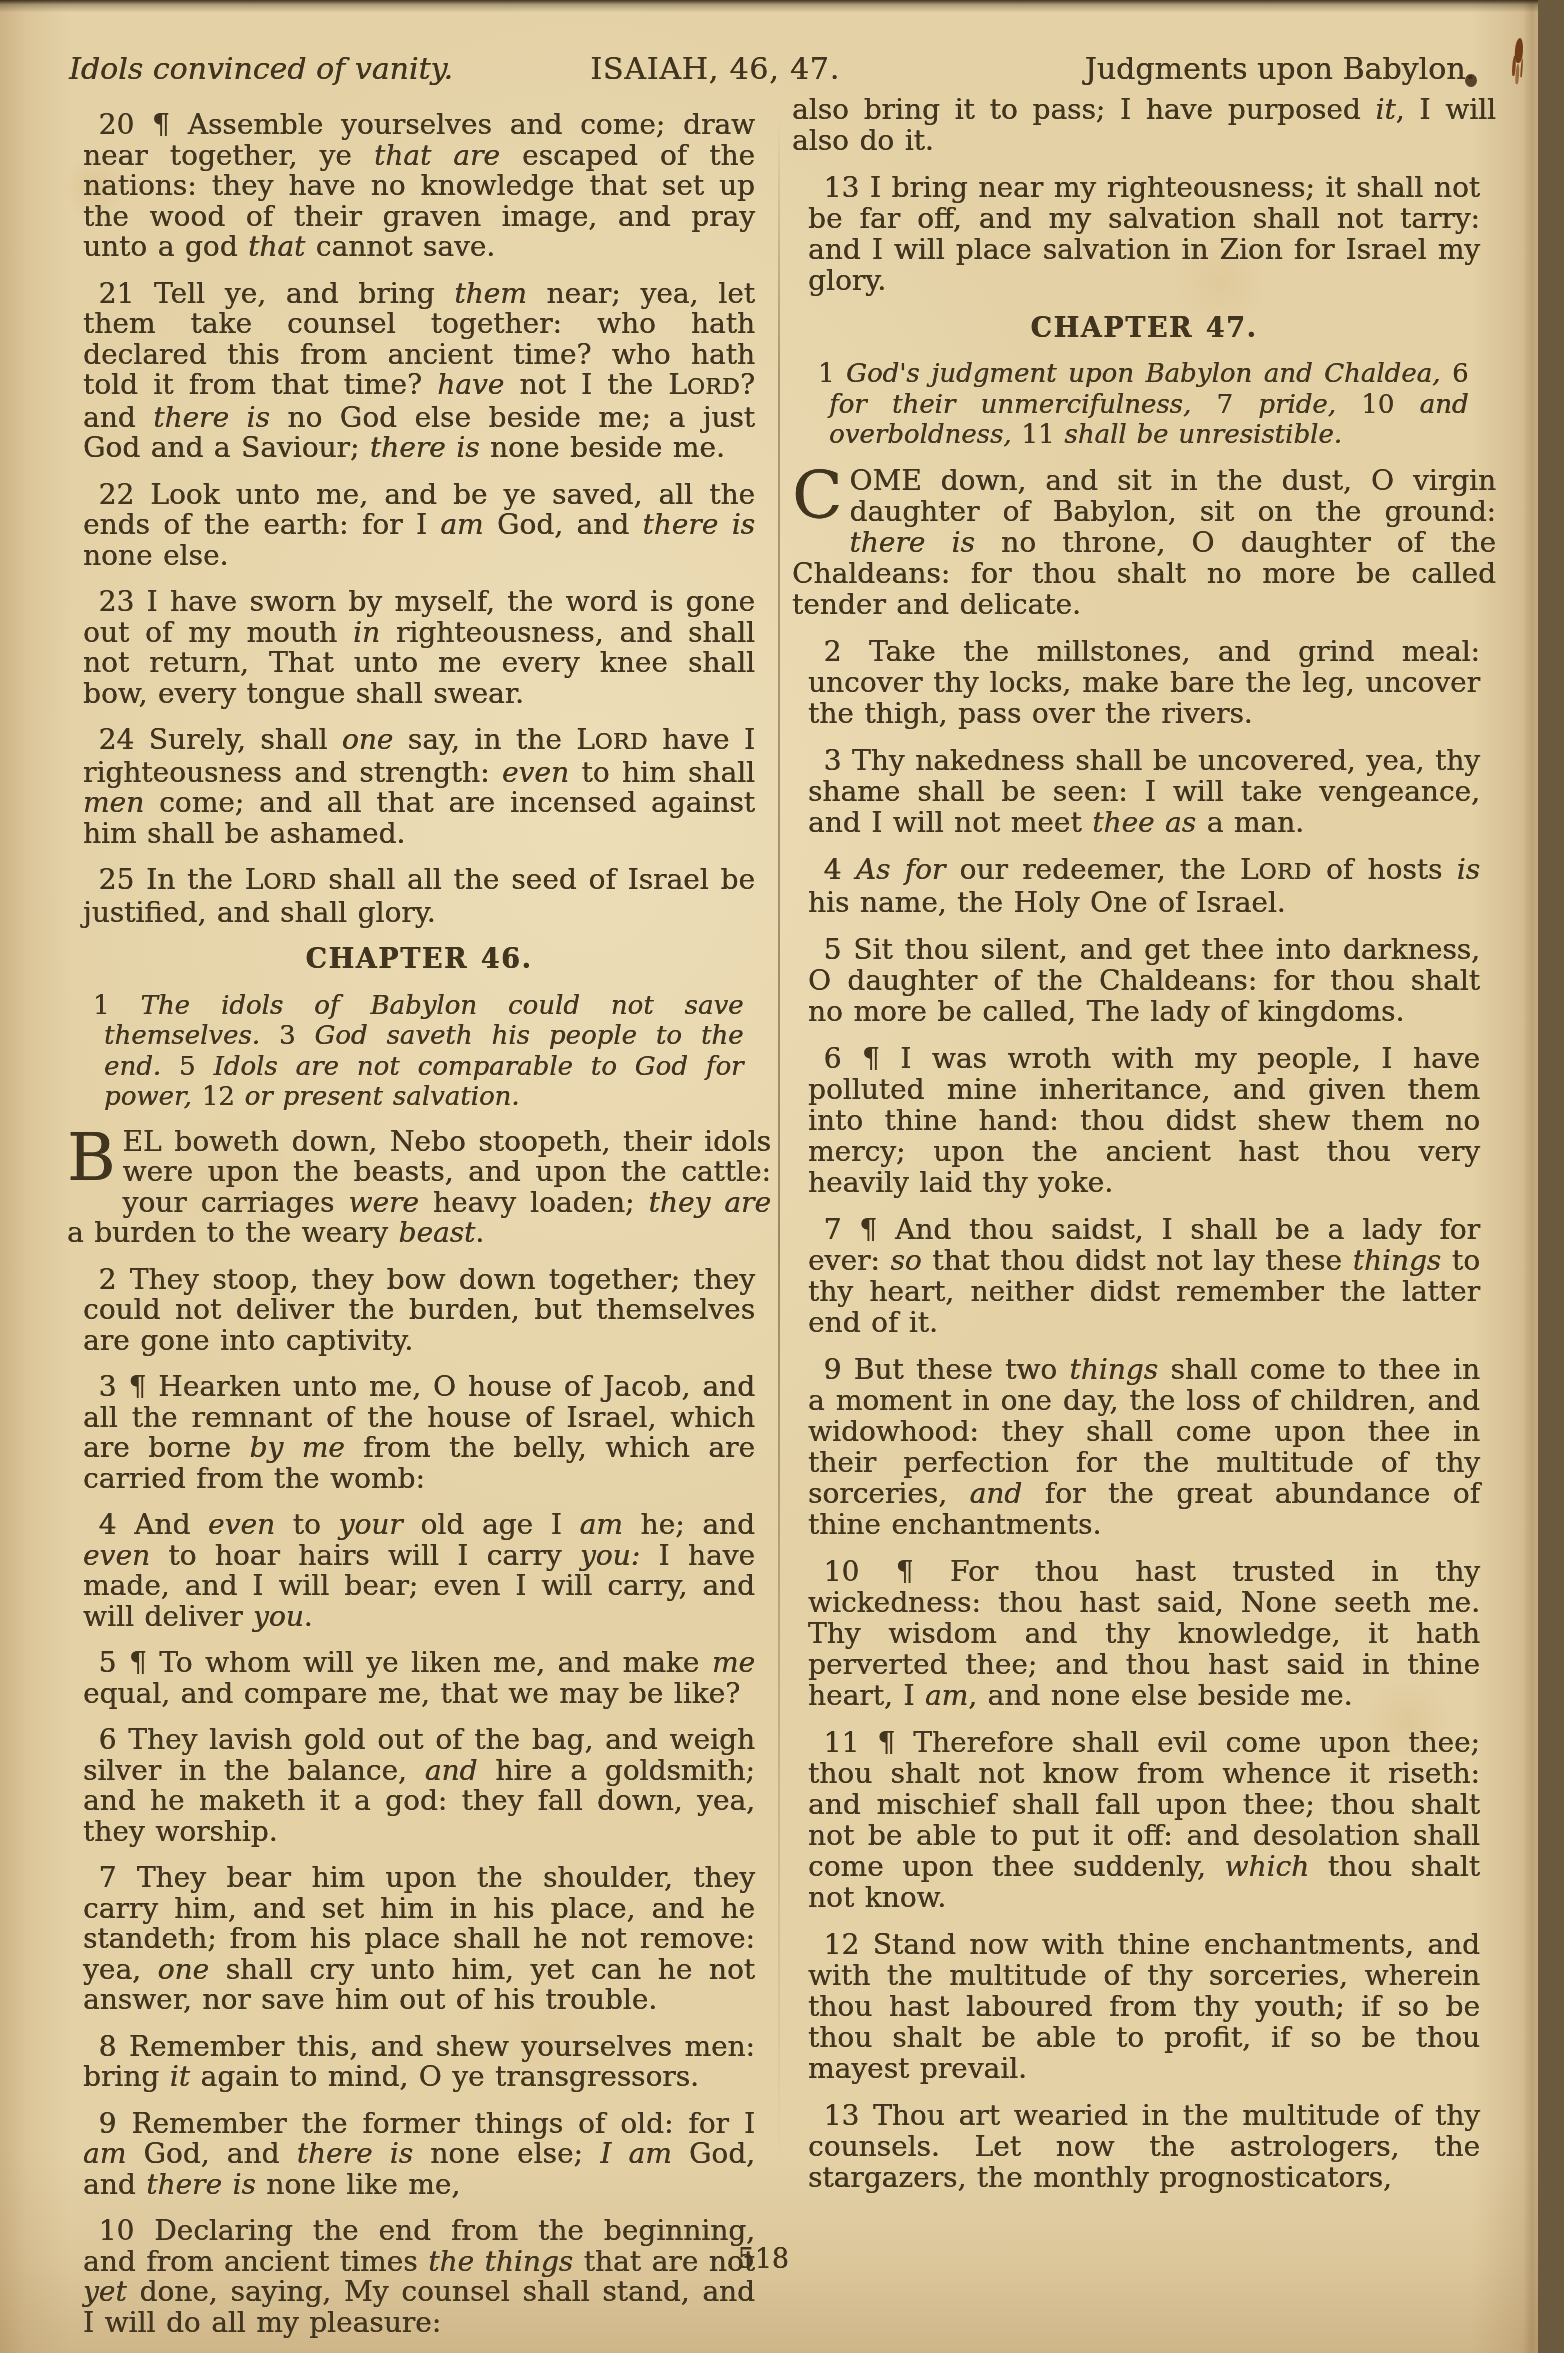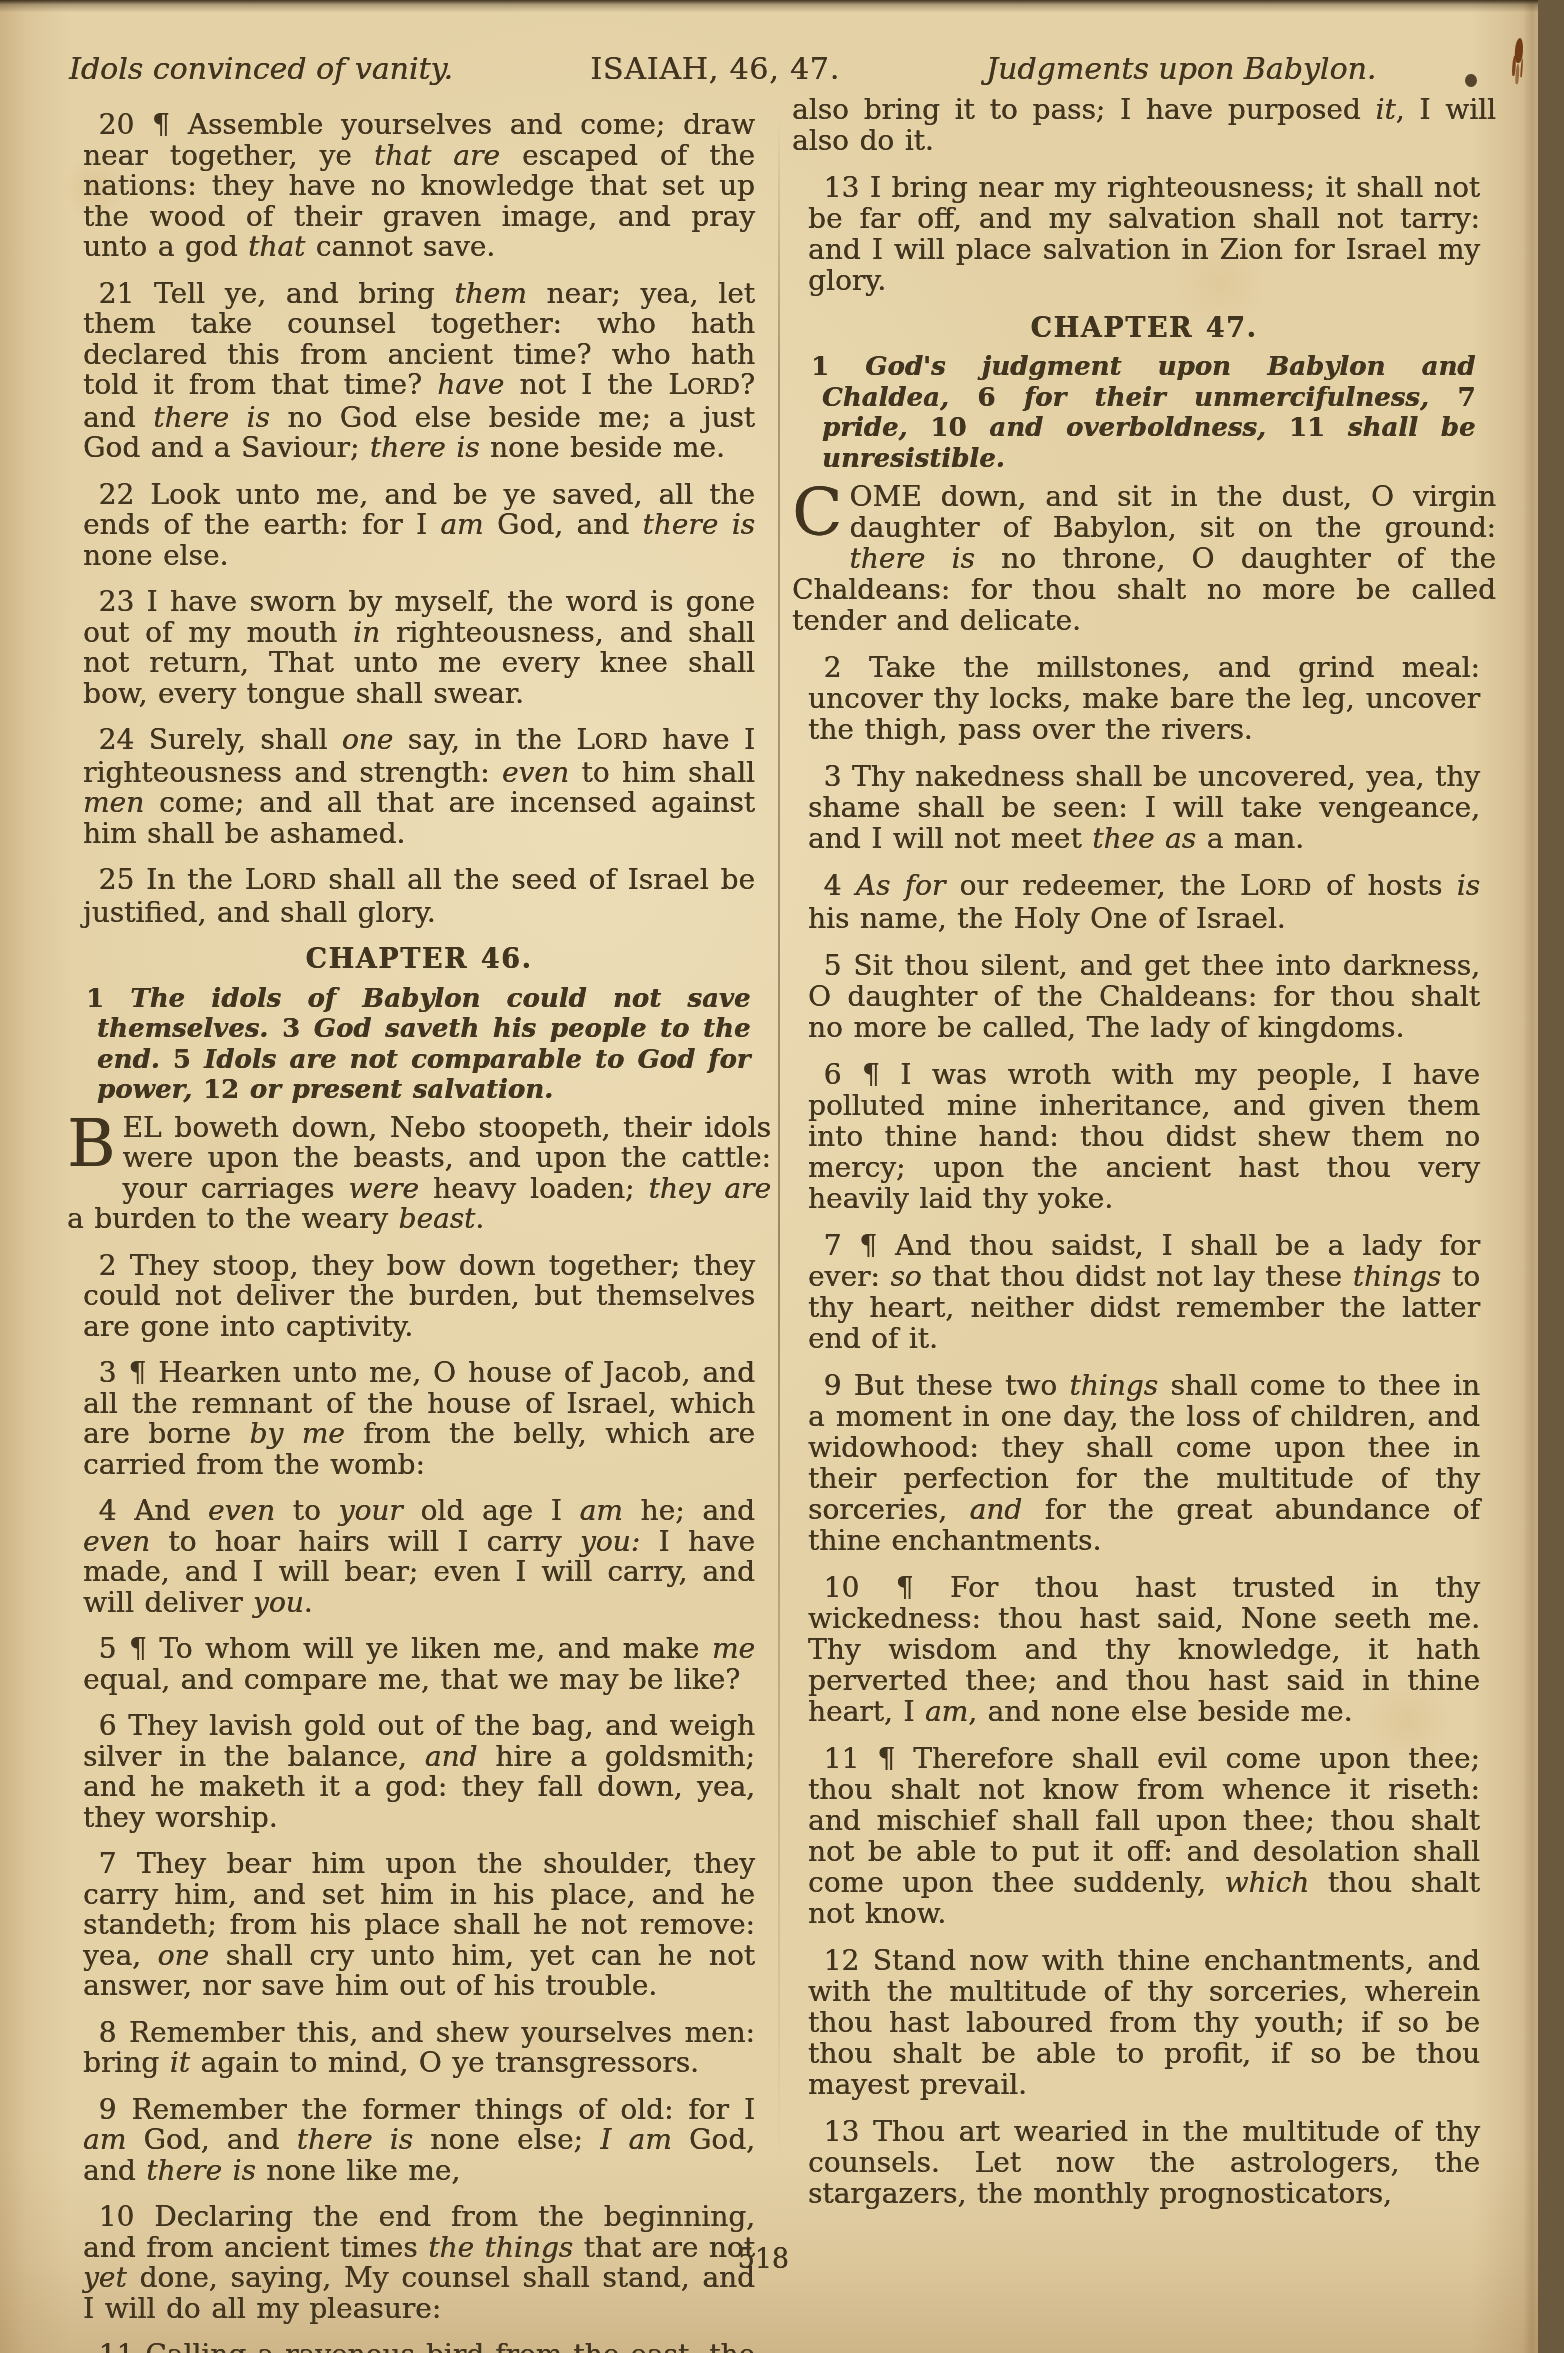--- a/index.html
+++ b/index.html
@@ -20,33 +20,33 @@
       radial-gradient(ellipse 743px 1095px at 38% 34%, rgba(252,243,214,0.38), rgba(252,243,214,0) 75%),
       linear-gradient(90deg, rgba(150,108,58,0.30) 0px, rgba(150,108,58,0.12) 27px, rgba(150,108,58,0) 70px),
       linear-gradient(90deg, rgba(0,0,0,0) 1471px, rgba(150,110,65,0.16) 1510px, rgba(138,100,55,0.28) 1545px, rgba(118,84,45,0.38) 1565px),
       linear-gradient(90deg, rgba(0,0,0,0) 1523px, rgba(110,80,45,0.22) 1532px, rgba(0,0,0,0) 1543px),
       linear-gradient(0deg, rgba(150,110,60,0.28) 0px, rgba(150,110,60,0.10) 94px, rgba(150,110,60,0) 203px);
   }
   .hdr{position:absolute;top:52px;font-size:30px;line-height:34px;white-space:nowrap;
        text-shadow:0.3px 0 0 currentColor;}
   .hdr-left{left:69px;font-style:italic;}
   .hdr-center{left:464px;width:376px;text-align:right;letter-spacing:0.8px;font-style:normal;}
-  .hdr-right{left:986px;width:509px;text-align:left;font-style:italic;}
+  .hdr-right{left:966px;width:509px;text-align:right;}
 
   .col{position:absolute;top:94px;width:704px;text-align:justify;
        font-size:28px;line-height:30.5px;word-spacing:1.6px;hyphens:auto;
        text-shadow:0.3px 0 0 currentColor;}
   .col-left{left:67px;}
   .col-right{left:792px;line-height:31px;}
 
   p.verse{margin:16px;text-indent:15.6px;}
   p.cont{margin:0;text-indent:0;}
   p.dropverse{margin:0;text-indent:0;}
-  p.summary{margin:8px;padding-left:22px;padding-right:12.5px;text-indent:-11px;
-            font-size:26px;line-height:30.5px;font-weight:bold;}
+  p.summary{margin:15px;padding-left:22px;padding-right:12.5px;text-indent:-11px;
+            font-size:26px;line-height:30.5px;}
   .chapter{margin:7.8px 0 6.3px 0;text-align:center;font-size:27px;font-weight:bold;
            letter-spacing:1.6px;text-indent:0;}
   i{font-style:italic;}
   .dropcap{float:left;font-size:66px;line-height:59px;height:61px;margin:1.6px 7px 0 0;}
   .lord .sc{font-size:0.78em;letter-spacing:0.4px;}
 
   .col-divider{position:absolute;left:778px;top:117px;width:1.6px;height:2050px;
     background:linear-gradient(180deg, rgba(80,60,35,0) 0%, rgba(80,60,35,0.40) 12%,
       rgba(80,60,35,0.50) 55%, rgba(80,60,35,0.15) 86%, rgba(80,60,35,0) 100%);}
   .page-number{position:absolute;left:85px;top:2243px;width:704px;text-align:right;

